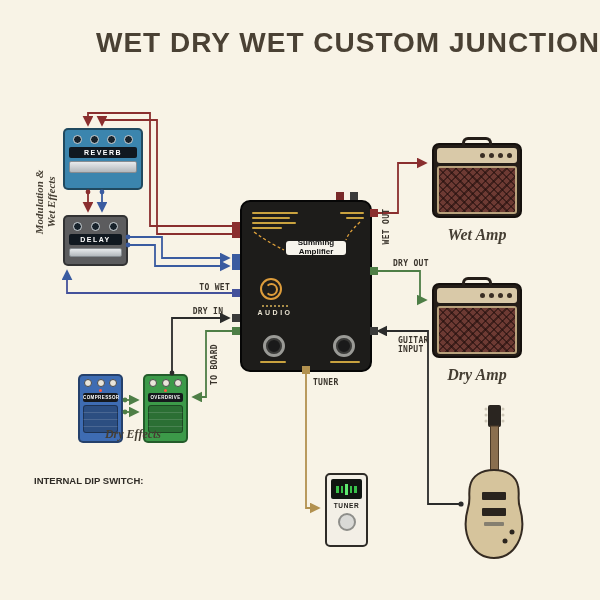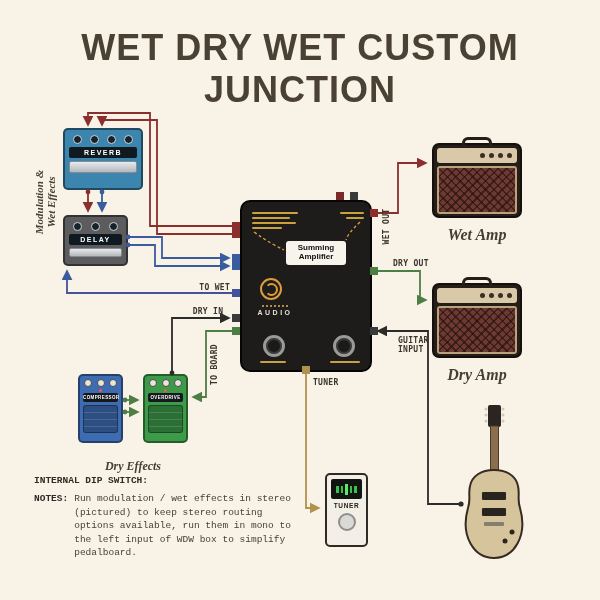--- a/index.html
+++ b/index.html
@@ -1,22 +1,22 @@
 <!DOCTYPE html>
 <html><head>
 <meta charset="utf-8">
 <style>
   *{margin:0;padding:0;box-sizing:border-box}
   html,body{width:600px;height:600px}
   body{font-family:"DejaVu Sans Mono",monospace;background:#f8f3e6}
   .stage{position:relative;width:600px;height:600px;background:#f8f3e6;overflow:hidden}
 
   
-  .title{position:absolute;top:27px;left:0;width:600px;text-align:center;
-    font-family:"Liberation Sans",sans-serif;font-weight:800;font-size:36px;
+  .title{position:absolute;top:27px;left:0;width:600px;text-align:right;
+    font-family:"Liberation Sans",sans-serif;font-weight:800;font-size:28px;
     letter-spacing:1px;color:#4a4134}
   .subtitle{position:absolute;top:61px;left:0;width:600px;text-align:center;
     font-family:"DejaVu Sans Mono",monospace;font-weight:700;font-size:14px;
     letter-spacing:2px;color:#b2573d}
 
   
   svg.wires{position:absolute;left:0;top:0;z-index:6;pointer-events:none}
 
   
   .wire-label{position:absolute;z-index:7;font:700 8px "DejaVu Sans Mono",monospace;
@@ -76,36 +76,36 @@
     text-align:center;margin-top:3px;letter-spacing:.6px}
   .tuner .footswitch{width:18px;height:18px;border-radius:50%;background:#d9d9d6;
     border:2.5px solid #8e8e8a;margin:4px auto 0}
 
   
   .jbox{position:absolute;z-index:4;left:240px;top:200px;width:132px;height:172px;
     background:#1d1c1a;border:2px solid #060606;border-radius:10px}
   .micro{position:absolute;background:#c9a23f;height:2px;border-radius:1px}
   .sumbox{position:absolute;left:44px;top:39px;width:60px;height:14px;background:#f7f4ec;
     border-radius:3px;color:#111;display:flex;align-items:center;justify-content:center;
-    text-align:center;font:700 8px "Liberation Sans",sans-serif;line-height:1.1;padding:12px}
+    text-align:center;font:700 8px "Liberation Sans",sans-serif;line-height:1.1;padding:2px}
   .logo{position:absolute;left:18px;top:76px;width:22px;height:22px;border-radius:50%;
     border:2.5px solid #dd9c3b;display:flex;align-items:center;justify-content:center}
   .logo::after{content:"";width:9px;height:9px;border:2px solid #dd9c3b;border-radius:50%;
     border-left-color:transparent}
   .brand{position:absolute;left:12px;top:103px;width:42px;text-align:center}
   .brand .dots{display:flex;justify-content:center;gap:2px;margin-bottom:2px}
   .brand .dot{width:2px;height:2px;border-radius:50%;background:#d8b35a}
   .brand .name{color:#e6e0cf;font:700 7px "Liberation Sans",sans-serif;letter-spacing:2.5px}
   .fsw{position:absolute;width:22px;height:22px;border-radius:50%;background:#1a1a1a;
     border:3px solid #9a9a96;box-shadow:inset 0 0 0 2px #3a3a38}
   svg.jbox-art{position:absolute;left:0;top:0}
 
   
   .notes{position:absolute;z-index:5;left:34px;top:474px;width:268px;
-    font-family:Liberation Mono, monospace;font-size:9.5px;line-height:1.42;color:#46413a}
+    font-family:Liberation Sans, sans-serif;font-size:9.5px;line-height:1.42;color:#46413a}
   .notes .row{display:flex;gap:6px;margin-bottom:5px}
   .notes .lbl{font-weight:700;color:#2f2b26;white-space:nowrap}
 </style>
 </head>
 <body>
 
 <div class="stage">
 
   <div class="title">WET DRY WET CUSTOM JUNCTION</div>
 
@@ -297,21 +297,21 @@
     <div class="knobs">
       <div class="knob"></div>
       <div class="knob"></div>
       <div class="knob"></div>
     </div>
     <div class="led"></div>
     <div class="band">OVERDRIVE</div>
     <div class="plate"></div>
   </div>
 
-  <div class="script-label" style="left:83px;top:459px;width:100px;font-size:12px">Dry Effects</div>
+  <div class="script-label" style="left:83px;top:427px;width:100px;font-size:12px">Dry Effects</div>
 
   <div class="tuner">
     <div class="screen">
       <span class="seg"></span>
       <span class="seg"></span>
       <span class="seg mid"></span>
       <span class="seg"></span>
       <span class="seg"></span>
     </div>
     <div class="tlabel">TUNER</div>
@@ -323,19 +323,15 @@
   <div class="wire-label rot" style="left:164px;top:360px;width:100px;text-align:center">TO BOARD</div>
   <div class="wire-label rot" style="left:336px;top:222px;width:100px;text-align:center">WET OUT</div>
   <div class="wire-label" style="left:393px;top:259px">DRY OUT</div>
   <div class="wire-label" style="left:398px;top:336px;width:44px;white-space:normal">GUITAR INPUT</div>
   <div class="wire-label" style="left:313px;top:378px">TUNER</div>
 
   <div class="notes">
     <div class="row">
       <span class="lbl">INTERNAL DIP SWITCH:</span>
     </div>
-    <div class="row">
-      <span class="lbl">NOTES:</span>
-      <span>Run modulation / wet effects in stereo (pictured) to keep stereo routing options available, run them in mono to the left input of WDW box to simplify pedalboard.</span>
-    </div>
   </div>
 
 </div>
 
 </body></html>

